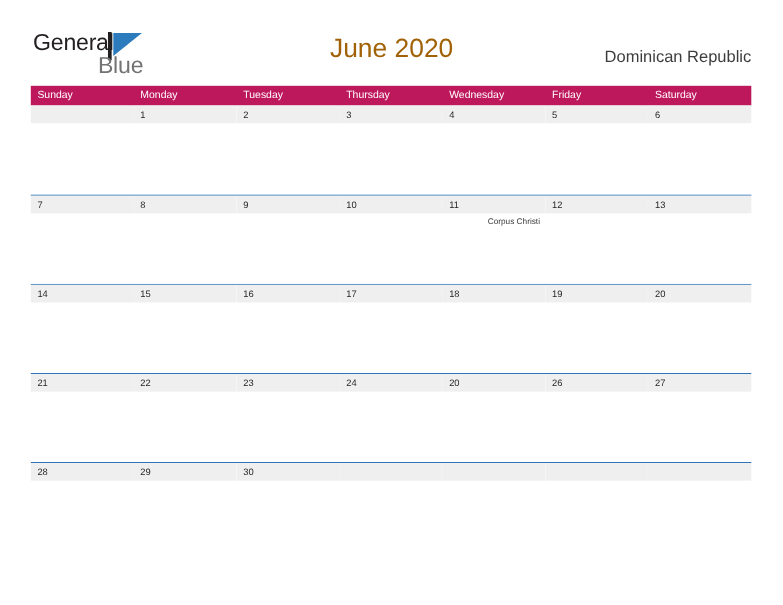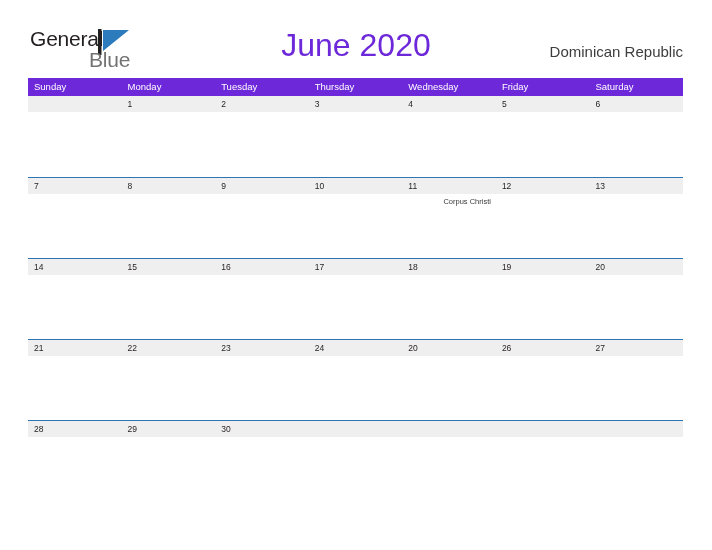--- a/index.html
+++ b/index.html
@@ -66,23 +66,23 @@
     width: 34px;
     height: 26px;
   }
 
   .cal-title {
     position: absolute;
     left: 0;
     top: 28px;
     width: 712px;
     text-align: center;
-    font-size: 32px;
+    font-size: 24px;
     line-height: 34px;
-    color: #6d28d9;
+    color: #a16207;
     font-weight: normal;
     margin: 0;
   }
 
   .country {
     position: absolute;
     right: 29px;
     top: 43px;
     font-size: 15px;
     line-height: 18px;
@@ -95,21 +95,21 @@
     position: absolute;
     left: 28px;
     top: 78px;
     width: 655px;
   }
 
   .weekday-row {
     display: flex;
     width: 100%;
     height: 18px;
-    background: #6d28d9;
+    background: #be185d;
   }
   .weekday {
     flex: 1 1 0;
     box-sizing: border-box;
     padding-left: 6px;
     font-size: 9.5px;
     line-height: 18px;
     color: #ffffff;
     white-space: nowrap;
     overflow: hidden;

